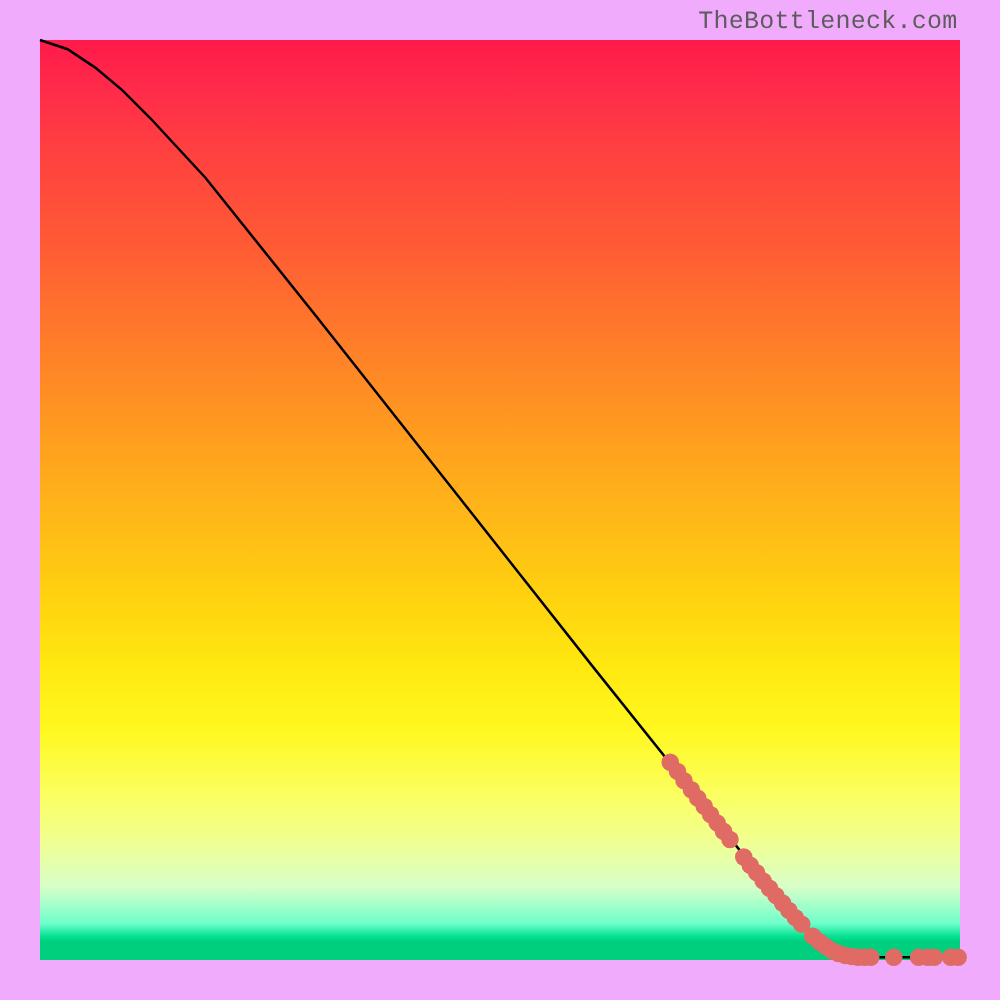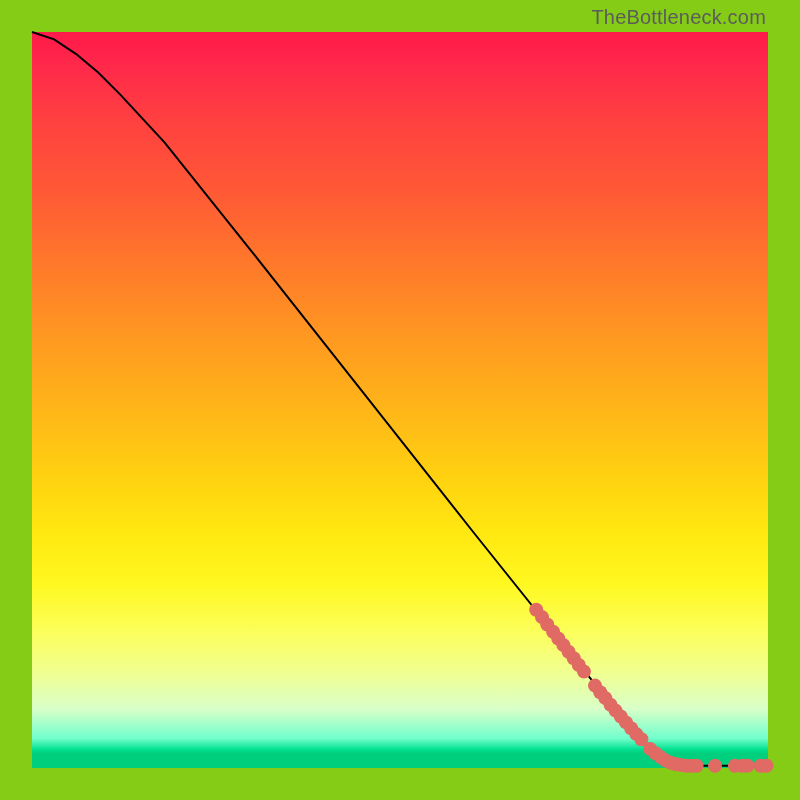--- a/index.html
+++ b/index.html
@@ -7,21 +7,22 @@
     width: 800px;
     height: 800px;
     background: #000;
     position: relative;
     font-family: Arial, Helvetica, sans-serif;
   }
   .frame {
     position: absolute;
     width: 800px;
     height: 800px;
-    background: #84cc16;
+    background: #f0abfc;
+    font-family: Liberation Mono, monospace;
   }
   .plot-area {
     position: absolute;
     left: 32px;
     top: 32px;
     width: 736px;
     height: 736px;
     
     background: linear-gradient(to bottom,
       #ff1a4a 0%,

